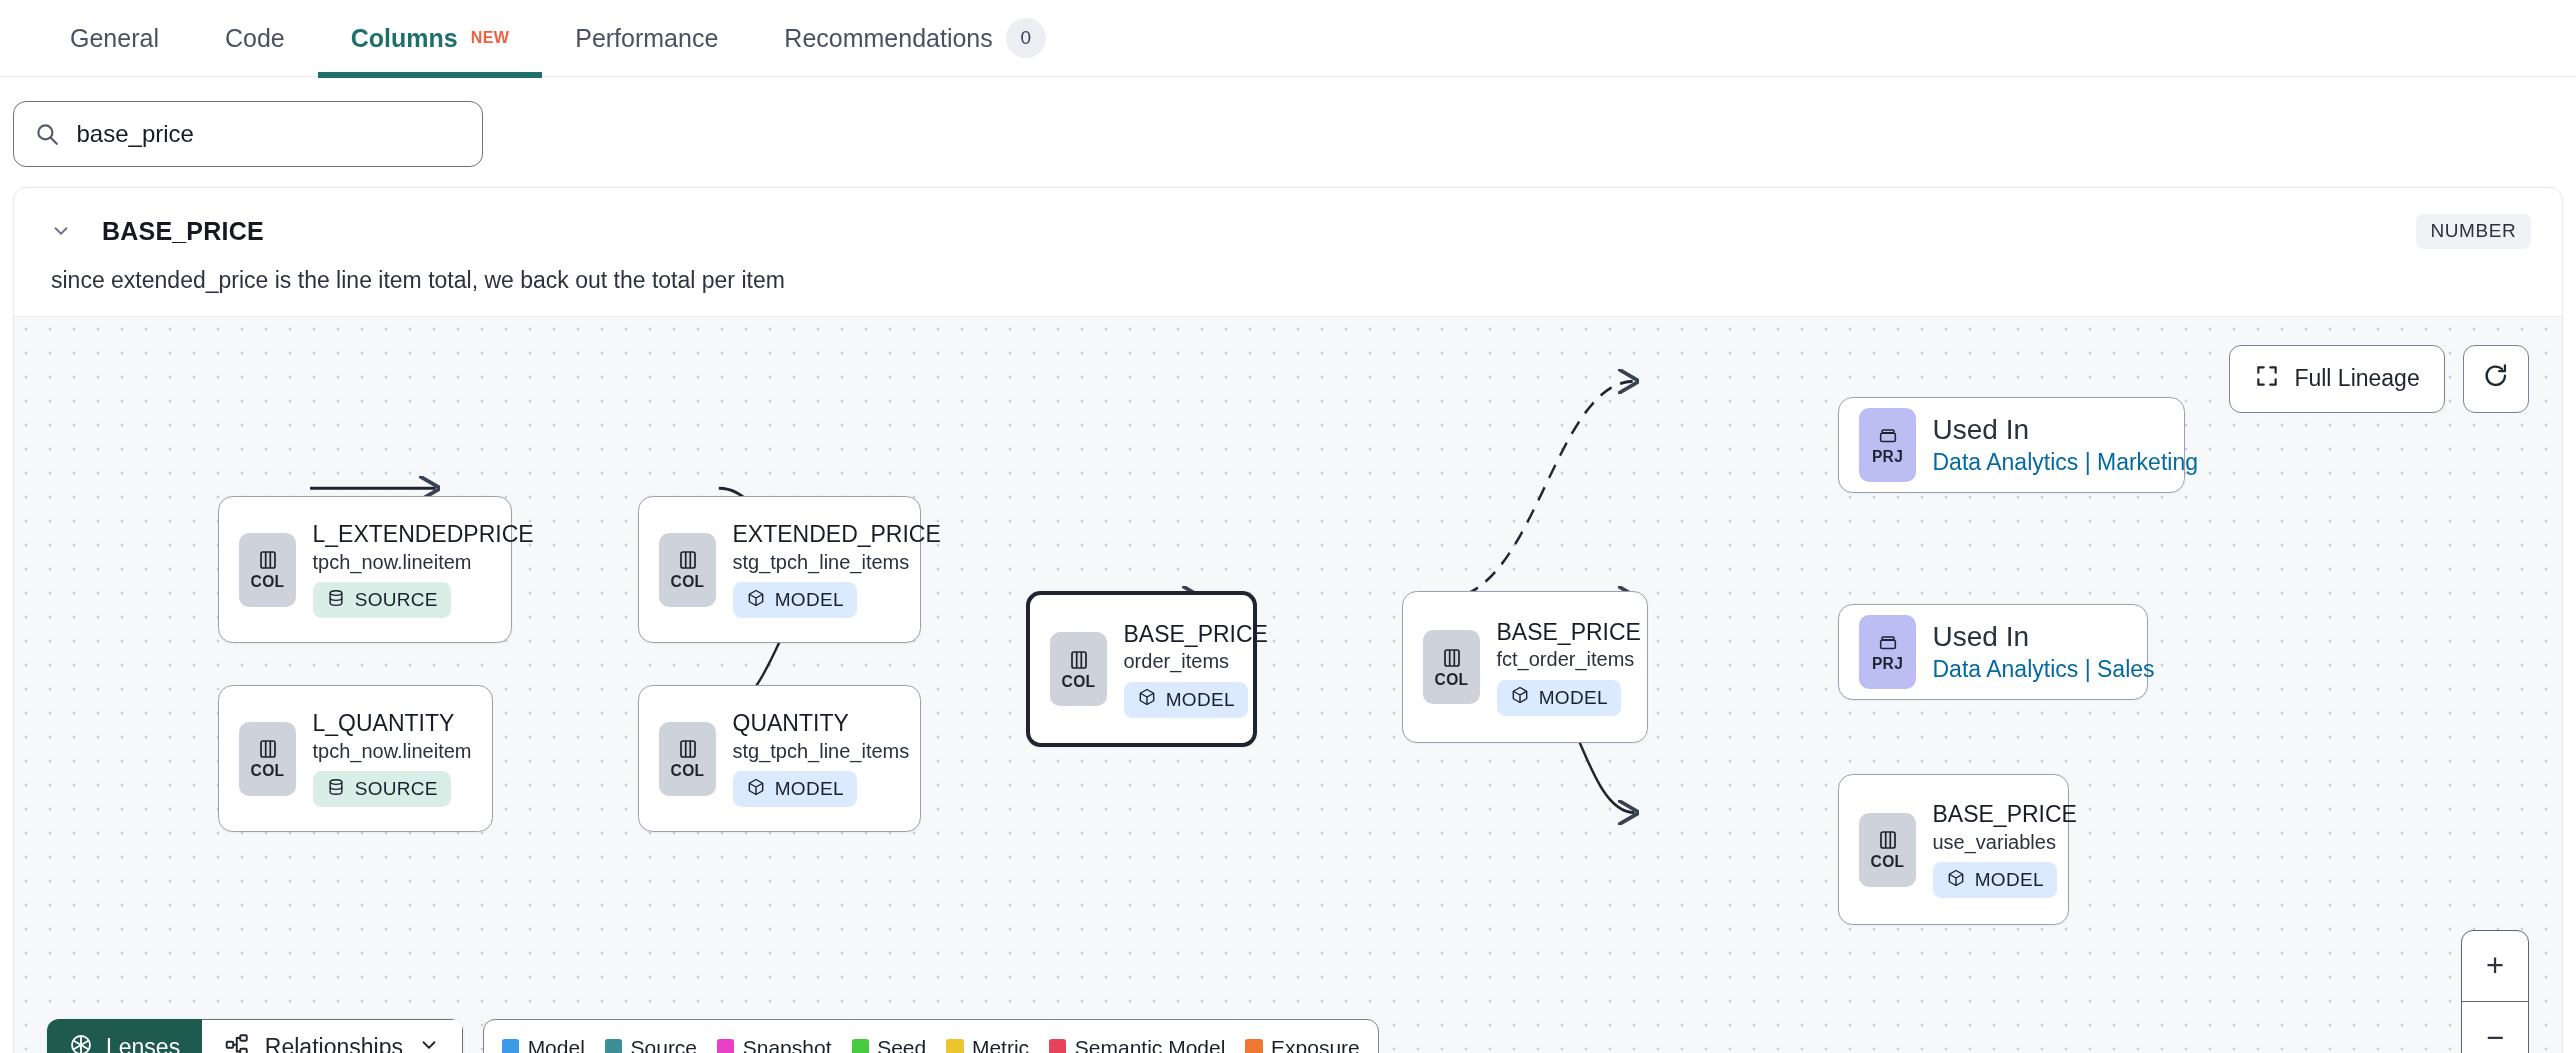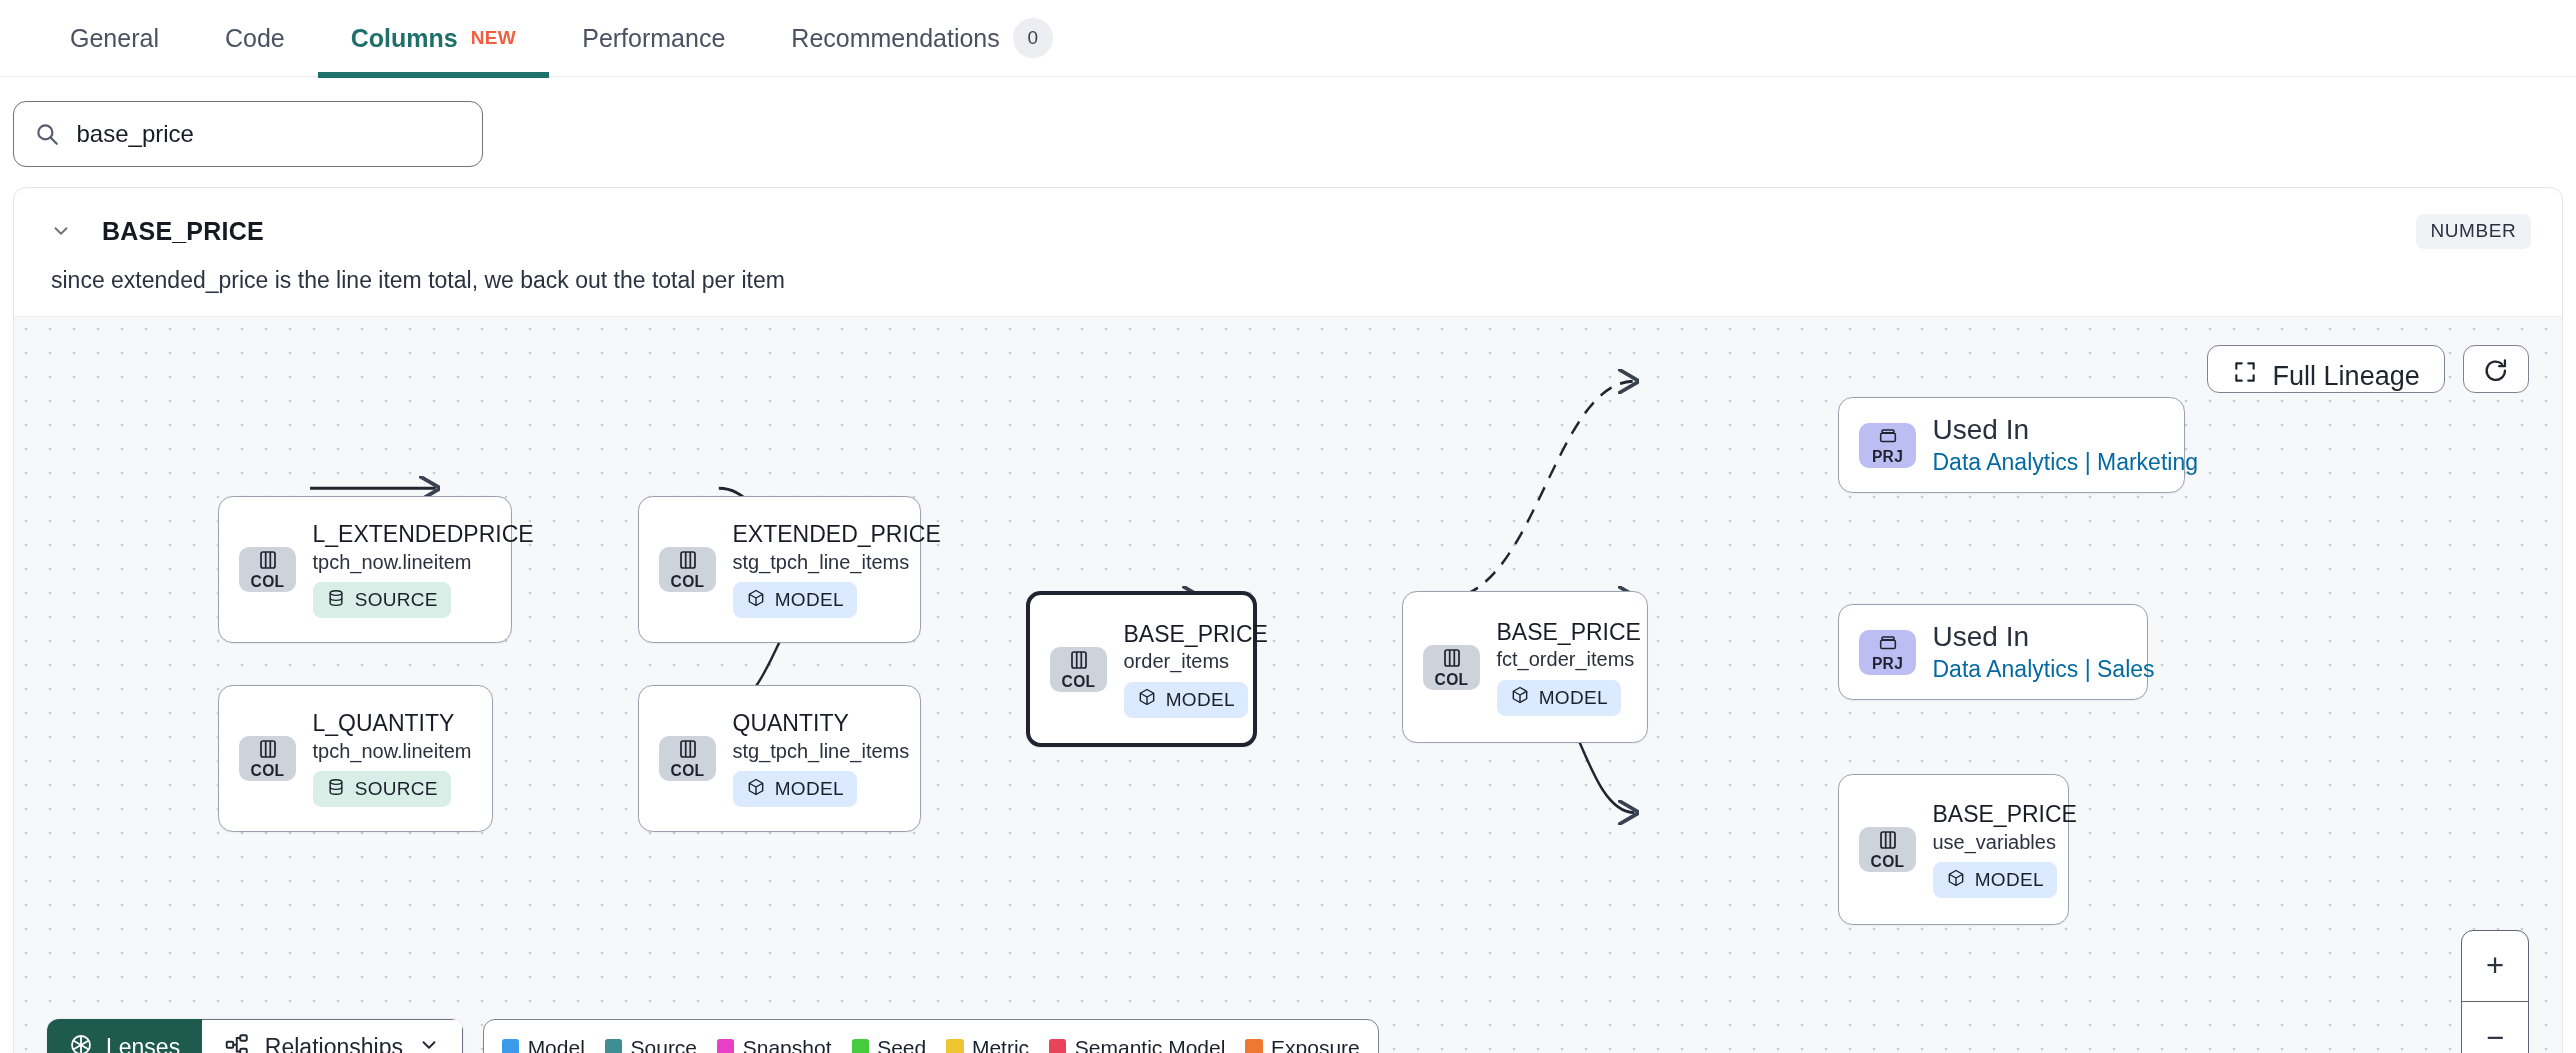--- a/index.html
+++ b/index.html
@@ -33,21 +33,21 @@
   }
   .tab.active { color: #1f6f6b; font-weight: 700; justify-content: center; }
   .tab.active::after {
     content: "";
     position: absolute;
     left: 0; right: 0; bottom: -1.8px;
     height: 5.5px;
     background: #1f6f6b;
   }
   .tab .new-badge {
-    font-size: 19px;
+    font-size: 16px;
     font-weight: 700;
     color: #ef6040;
     letter-spacing: 0.4px;
   }
   .tab .count-pill {
     background: #eceef1;
     color: #3a4150;
     border-radius: 916px;
     font-size: 19px;
     min-width: 40px;
@@ -134,21 +134,21 @@
     border: 1.8px solid #9aa2af;
     border-radius: 14.7px;
     display: flex;
     align-items: center;
     padding: 0 20px;
     box-shadow: 0 0.9px 1.8px rgba(20,25,34,.05);
     cursor: pointer;
   }
   .node.selected { border: 4.6px solid #1f2430; }
   .node .typebox {
-    width: 57px; height: 45px;
+    width: 57px; height: 74px;
     background: #ced2da;
     border-radius: 10px;
     display: flex; flex-direction: column;
     align-items: center; justify-content: center;
     gap: 0.9px; flex: none;
   }
   .node .typebox.prj { background: #bcbdf3; }
   .node .typebox .tlabel { font-size: 15.6px; font-weight: 700; color: #1d2330; letter-spacing: 0.3px; }
   .node .body { margin-left: 16.5px; display: flex; flex-direction: column; gap: 2.8px; }
   .node .n-title { font-size: 23px; color: #171c26; white-space: nowrap; }
@@ -167,27 +167,27 @@
   .badge.source { background: #d8eee6; }
   .n-usedin { font-size: 28px; color: #2a313e; }
   .n-prjname { font-size: 23px; color: #0369a1; white-space: nowrap; }
 
   
   .ctl-topright {
     position: absolute; top: 27.5px; right: 33px;
     display: flex; gap: 18.3px; align-items: center;
   }
   .btn {
-    height: 48px;
+    height: 68px;
     background: #fff;
     border: 1.8px solid #7b8290;
     border-radius: 12px;
-    display: flex; align-items: flex-end; gap: 14.7px;
+    display: flex; align-items: center; gap: 14.7px;
     padding: 0 24px;
-    font-size: 27px;
+    font-size: 23px;
     color: #20262f;
     cursor: pointer;
   }
   .btn.square { width: 66px; padding: 0; justify-content: center; }
 
   .zoomctl {
     position: absolute; right: 33px; bottom: 33px;
     width: 68px;
     border: 1.8px solid #5d6575;
     border-radius: 12px;

